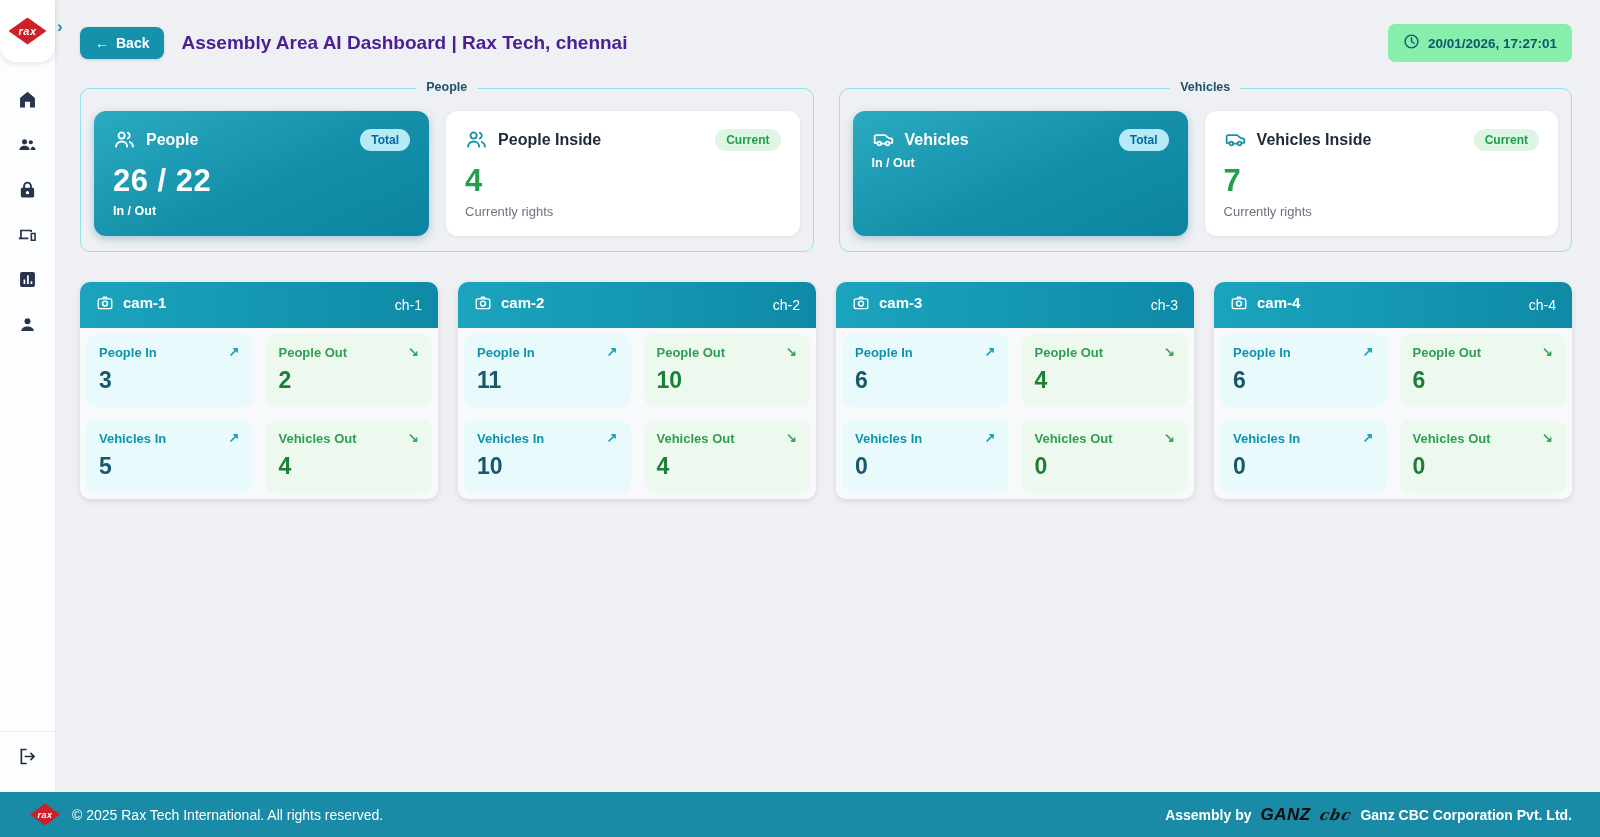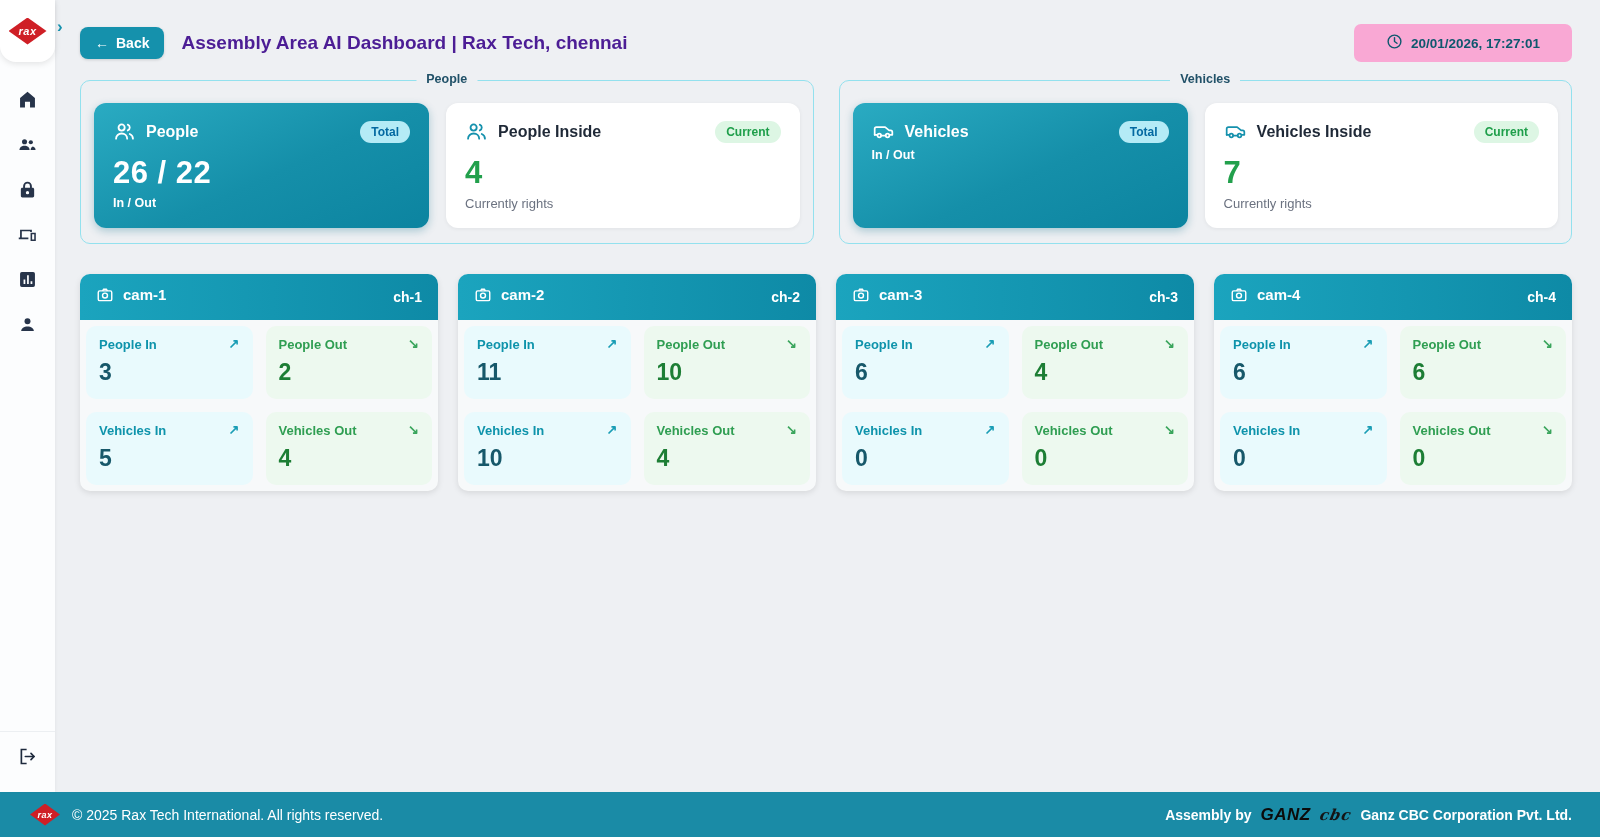--- a/index.html
+++ b/index.html
@@ -52,27 +52,27 @@
   .topbar { display:flex; align-items:center; padding:24px 0 10px; }
   .back-btn {
     display:inline-flex; align-items:center; gap:7px;
     background:#1591ac; color:#fff; border:none; border-radius:8px;
     padding:8px 15px; font-size:14px; font-weight:700; cursor:pointer;
     font-family:inherit; box-shadow:0 1px 3px rgba(0,0,0,.15);
   }
   .page-title { margin-left:17px; font-size:19px; font-weight:700; color:#4c1d95; }
   .timestamp-pill {
     margin-left:auto; display:flex; align-items:center; gap:8px;
-    background:#f9a8d4; color:#0e586e; border-radius:7px; padding:9px 32px;
+    background:#86efac; color:#0e586e; border-radius:7px; padding:9px 15px;
     font-size:13.5px; font-weight:700;
   }
   .timestamp-pill svg { width:17px; height:17px; }
 
   
-  .groups-row { display:flex; gap:25px; margin-top:8px; }
+  .groups-row { display:flex; gap:25px; margin-top:16px; }
   .group {
     flex:1; border:1.5px solid #93e1ee; border-radius:10px; position:relative;
     padding:22px 13px 15px;
   }
   .group-legend {
     position:absolute; top:-9px; left:50%; transform:translateX(-50%);
     background:#eef0f3; padding:0 10px; font-size:12.5px; font-weight:700; color:#215168;
     white-space:nowrap;
   }
   .group-cards { display:flex; gap:17px; }
@@ -105,21 +105,21 @@
     flex:1; border-radius:10px; overflow:hidden; background:#f7f9fa;
     box-shadow:0 2px 6px rgba(0,0,0,.10); display:flex; flex-direction:column;
   }
   .cam-head {
     background:linear-gradient(90deg,#1ba4be 0%, #0e8aa6 100%);
     color:#fff; display:flex; align-items:center; padding:12px 16px;
   }
   .cam-name-wrap { display:flex; align-items:flex-start; gap:9px; }
   .cam-head svg { width:18px; height:18px; }
   .cam-name { font-size:15px; font-weight:700; }
-  .cam-ch { margin-left:auto; font-size:14px; font-weight:700; }
+  .cam-ch { margin-left:auto; font-size:14px; font-weight:400; }
   .cam-body {
     display:grid; grid-template-columns:1fr 1fr; gap:13px; padding:6px; flex:1;
   }
   .tile { border-radius:10px; padding:11px 13px 13px; min-height:70px; }
   .tile-in { background:#e9fafd; }
   .tile-out { background:#edf9ef; }
   .tile-top { display:flex; align-items:flex-start; }
   .tile-label { font-size:13px; font-weight:600; }
   .tile-in .tile-label { color:#0e93ab; }
   .tile-out .tile-label { color:#2f9e52; }

